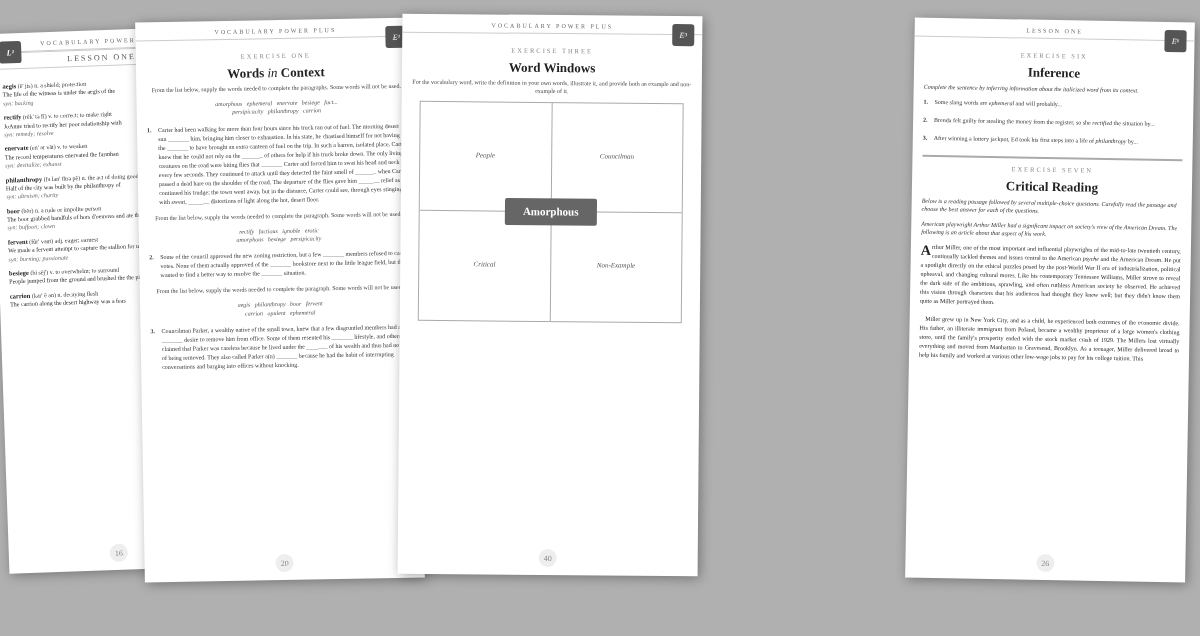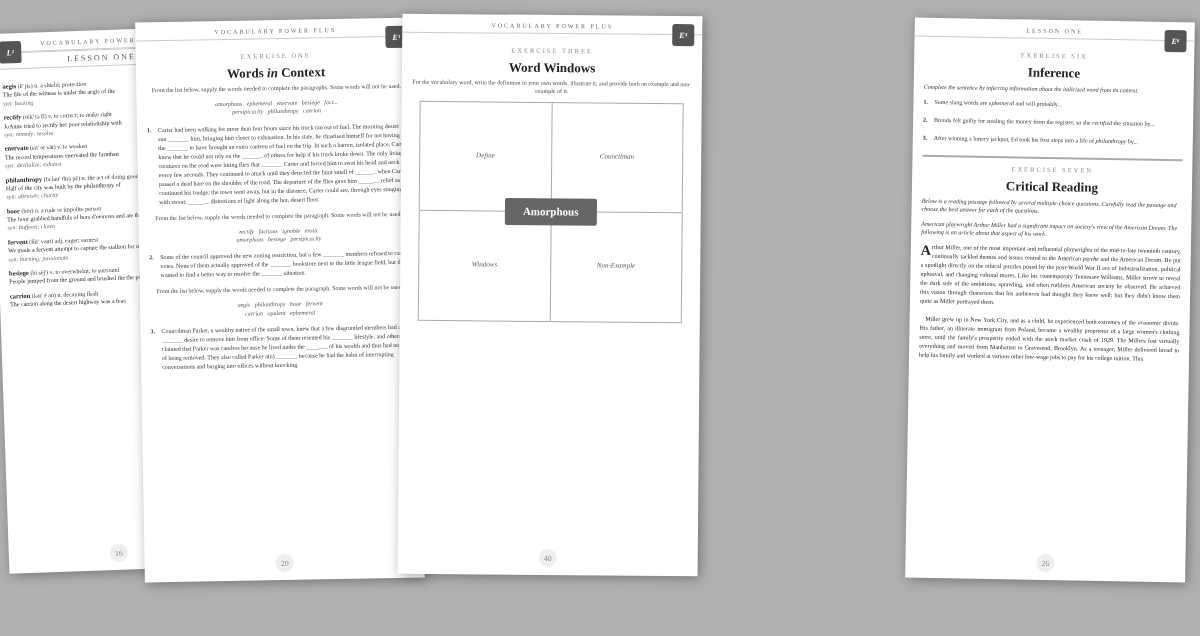--- a/index.html
+++ b/index.html
@@ -93,21 +93,21 @@
     .main-title {
       text-align: center;
       font-size: 13px;
       font-weight: bold;
       margin: 4px 0 3px;
       font-family: Georgia, serif;
     }
 
     .main-title span {
       font-style: italic;
-      font-weight: bold;
+      font-weight: normal;
       text-align: center;
     }
 
     .subtitle-text {
       font-size: 6px;
       color: #444;
       text-align: center;
       margin-bottom: 6px;
       line-height: 1.3;
     }
@@ -159,21 +159,21 @@
     
     .corner-badge {
       position: absolute;
       top: 8px;
       right: 8px;
       width: 22px;
       height: 22px;
       background: #555;
       color: #fff;
       font-size: 8px;
-      font-weight: bold;
+      font-weight: normal;
       display: flex;
       align-items: center;
       justify-content: center;
       border-radius: 3px;
       font-family: Georgia, serif;
       font-style: italic;
     }
 
     .corner-badge-left {
       position: absolute;
@@ -411,29 +411,29 @@
   </div>
   <div class="corner-badge">E³</div>
   <div class="page-content">
     <div class="exercise-label">EXERCISE THREE</div>
     <div class="main-title">Word Windows</div>
     <div class="subtitle-text">For the vocabulary word, write the definition in your own words, illustrate it, and provide both an example and non-example of it.</div>
 
     <div class="ww-grid-container">
       <div class="ww-top-row">
         <div class="ww-cell-tl">
-          <span>Define</span>
+          <span>People</span>
         </div>
         <div class="ww-cell-tr">
           <span>Councilman</span>
         </div>
       </div>
       <div class="ww-bottom-row">
         <div class="ww-cell-bl">
-          <span>Windows</span>
+          <span>Critical</span>
         </div>
         <div class="ww-cell-br">
           <span>Non-Example</span>
         </div>
       </div>
       <div class="ww-center-overlay">Amorphous</div>
     </div>
   </div>
   <div class="page-number">40</div>
 </div>

